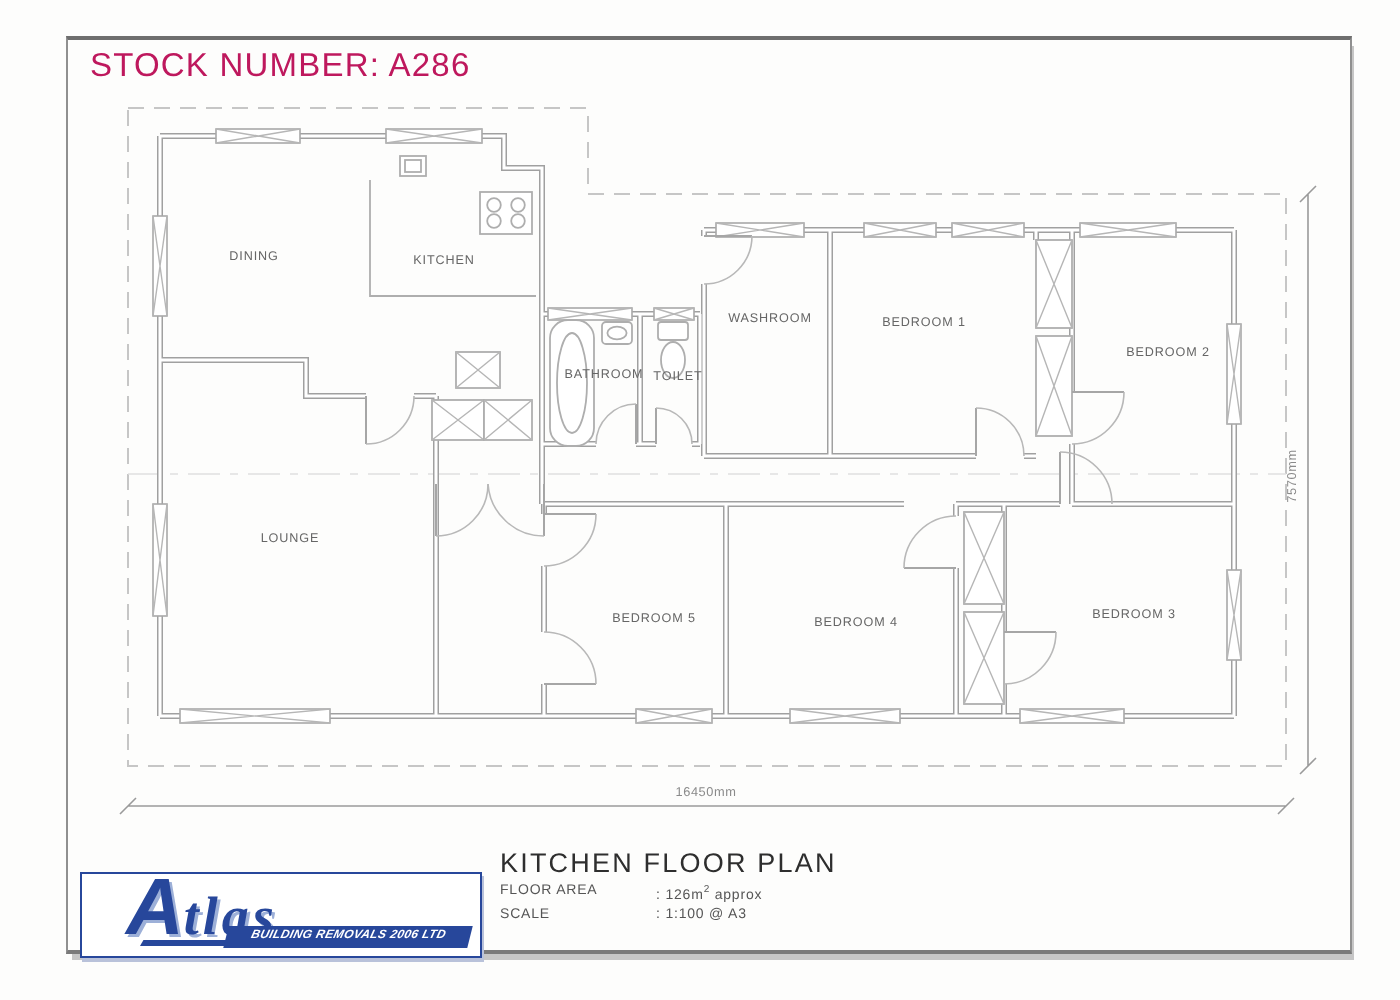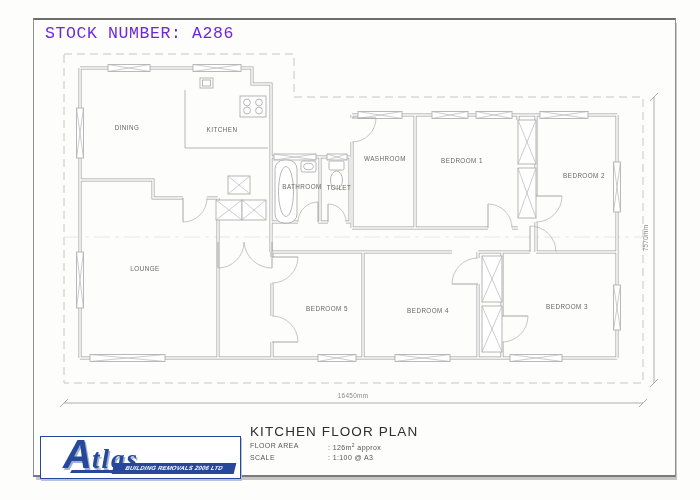--- a/index.html
+++ b/index.html
@@ -3,21 +3,21 @@
 <meta charset="utf-8">
 <style>
   html,body{margin:0;padding:0;background:#ffffff;}
   .page{position:relative;width:700px;height:500px;background:#fdfdfc;overflow:hidden;
         font-family:"Liberation Sans",sans-serif;}
   
   .frame{position:absolute;left:33px;top:18px;width:641px;height:455px;
          border:1.6px solid #909090;border-top:2.6px solid #6e6e6e;border-bottom:2.2px solid #7a7a7a;
          box-shadow:2px 4px 0 -1px #c6c6c6;background:transparent;}
   .stock-title{position:absolute;left:45px;top:24px;font-size:16.5px;letter-spacing:.6px;
-               color:#6d28d9;white-space:nowrap;font-family:Liberation Mono, monospace;}
+               color:#be185d;white-space:nowrap;}
   svg.plan{position:absolute;left:0;top:0;width:700px;height:500px;}
 
   
   .logo-box{position:absolute;left:40px;top:436px;width:199px;height:41px;background:#fff;
             border:1.8px solid #27479B;box-shadow:1px 2px 0 #b9c2da;}
   .logo-word{position:absolute;left:22px;top:-3px;color:#27479B;font-style:italic;font-weight:bold;
              text-shadow:1.5px 1.5px 0 #9db0d8;white-space:nowrap;}
   .logo-A{font-size:40px;line-height:40px;}
   .logo-rest{font-size:27px;letter-spacing:2px;font-family:Liberation Serif, serif;}
   .logo-underline{position:absolute;left:30px;top:33px;width:150px;height:2.5px;background:#27479B;

